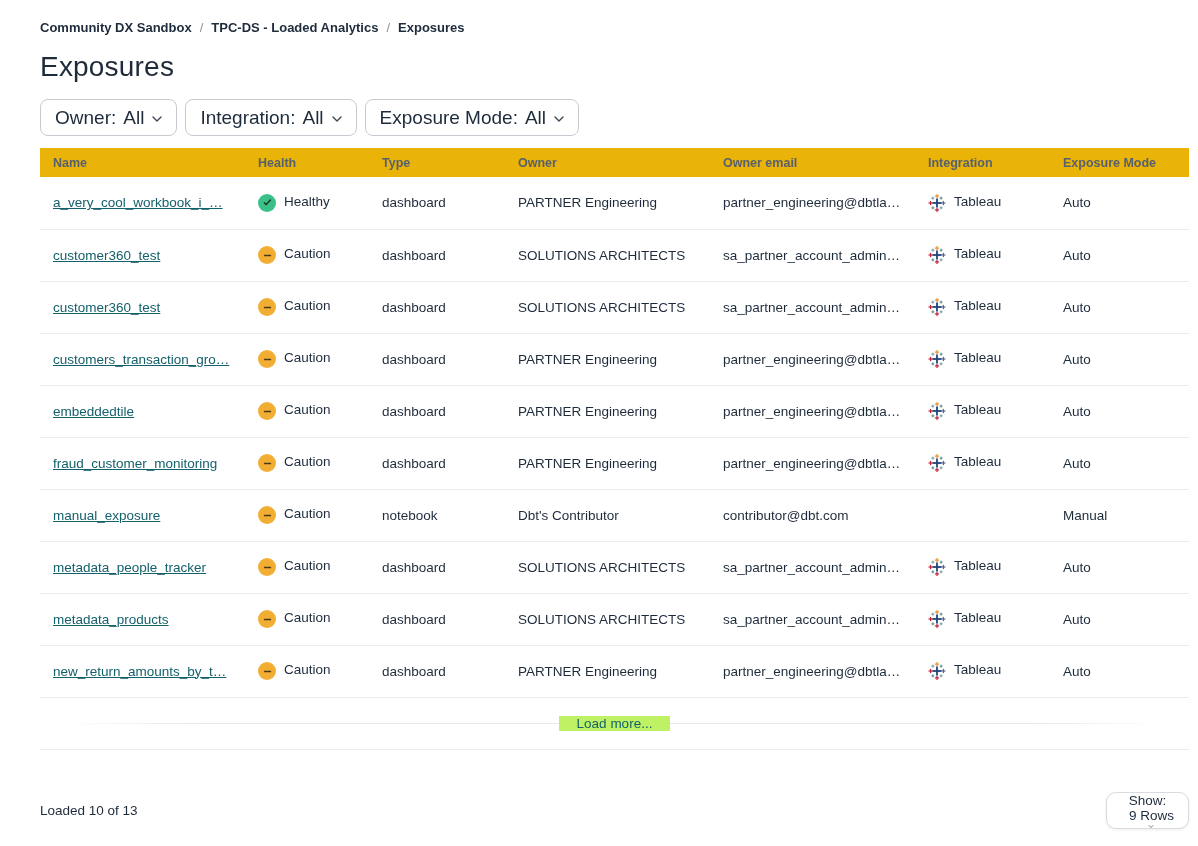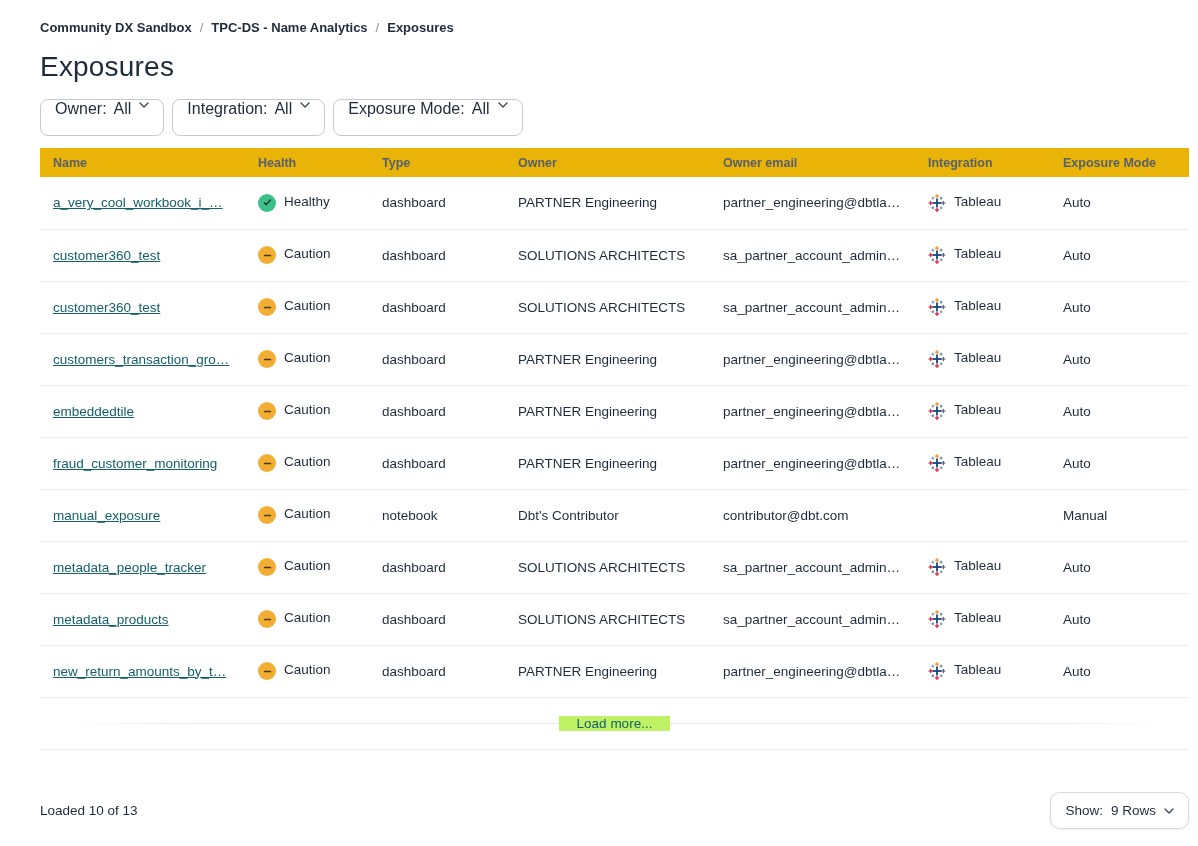--- a/index.html
+++ b/index.html
@@ -15,23 +15,23 @@
   .breadcrumb { padding-top:20px; font-size:13px; font-weight:700; display:flex; align-items:center; }
   .breadcrumb a { color:#1e2b3b; text-decoration:none; cursor:pointer; }
   .breadcrumb .sep { color:#8a929b; font-weight:400; margin:0 8px; }
 
   
   .page-title { font-size:28px; font-weight:500; margin:16px 0 0 0; letter-spacing:0.2px; }
 
   
   .filters { display:flex; gap:8px; margin-top:16px; }
   .filter-btn {
-    display:flex; align-items:flex-start; height:37px; padding:0 14px;
+    display:flex; align-items:center; height:37px; padding:0 14px;
     border:1px solid #c6cad0; border-radius:8px; background:#fff;
-    font-size:16px; color:#1e2b3b; cursor:pointer; font-family:inherit;
+    font-size:19px; color:#1e2b3b; cursor:pointer; font-family:inherit;
   }
   .filter-btn .val { margin-left:7px; }
   .chev { margin-left:8px; margin-top:2px; }
 
   
   table { margin-top:12px; width:1149px; border-collapse:collapse; table-layout:fixed; }
   thead th {
     background:#eab308; height:29px; text-align:left; font-size:12.5px;
     font-weight:700; color:#57616e; padding:0;
   }
@@ -51,33 +51,33 @@
   .load-more-link { position:relative; background:#bef264; padding:0 18px; color:#14606b;
     font-size:13.5px; text-decoration:none; cursor:pointer; }
 
   
   .footer { margin-top:42px; display:flex; align-items:center; justify-content:space-between; width:1149px; }
   .loaded-status { font-size:13.5px; color:#1e2b3b; }
   .show-btn {
     display:flex; align-items:center; height:37px; padding:0 14px;
     border:1px solid #d8dbde; border-radius:10px; background:#fff;
     box-shadow:0 1px 3px rgba(20,30,40,.08); font-size:13.5px; color:#1e2b3b;
-    cursor:pointer; font-family:inherit;
+    cursor:pointer; font-family:inherit;flex-direction:column;
   }
   .show-btn .val { margin-left:8px; }
 </style>
 </head>
 <body>
 
 <div class="content">
 
   <div class="breadcrumb">
     <a>Community DX Sandbox</a>
     <span class="sep">/</span>
-    <a>TPC-DS - Name Analytics</a>
+    <a>TPC-DS - Loaded Analytics</a>
     <span class="sep">/</span>
     <a>Exposures</a>
   </div>
 
   <h1 class="page-title">Exposures</h1>
 
   <div class="filters">
     <button class="filter-btn">
       <span>Owner:</span>
       <span class="val">All</span>

